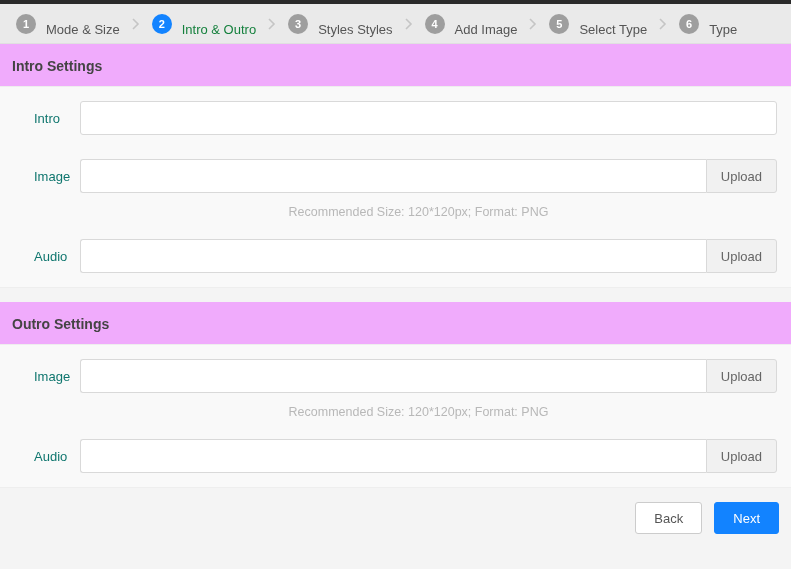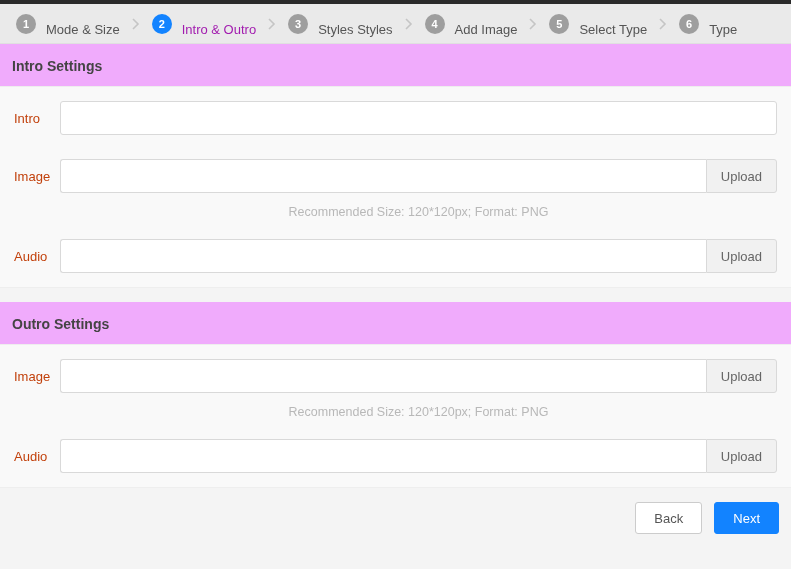--- a/index.html
+++ b/index.html
@@ -49,21 +49,21 @@
     }
     .step.active .step-num {
       background: #1283ff;
     }
     .step-label {
       color: #555;
       font-size: 13px;
       margin-top: 12px;
     }
     .step.active .step-label {
-      color: #a21caf;
+      color: #15803d;
     }
     .chev {
       color: #c5c5c5;
       margin: 0 6px;
     }
     .chev svg {
       display: block;
     }
     .section-header {
       padding: 14px 12px 12px 12px;
@@ -78,23 +78,24 @@
       border-bottom: 1px solid #eee;
       padding: 2px 0;
     }
     .field-row {
       display: flex;
       align-items: center;
       padding: 12px 14px;
     }
     .field-label {
       width: 46px;
-      color: #c2410c;
+      color: #0f766e;
       font-size: 13px;
       flex-shrink: 0;
+      margin-left: 20px;
     }
     .field-control {
       flex: 1;
       display: flex;
       gap: 0;
     }
     .text-input {
       flex: 1;
       height: 34px;
       border: 1px solid #d9d9d9;

